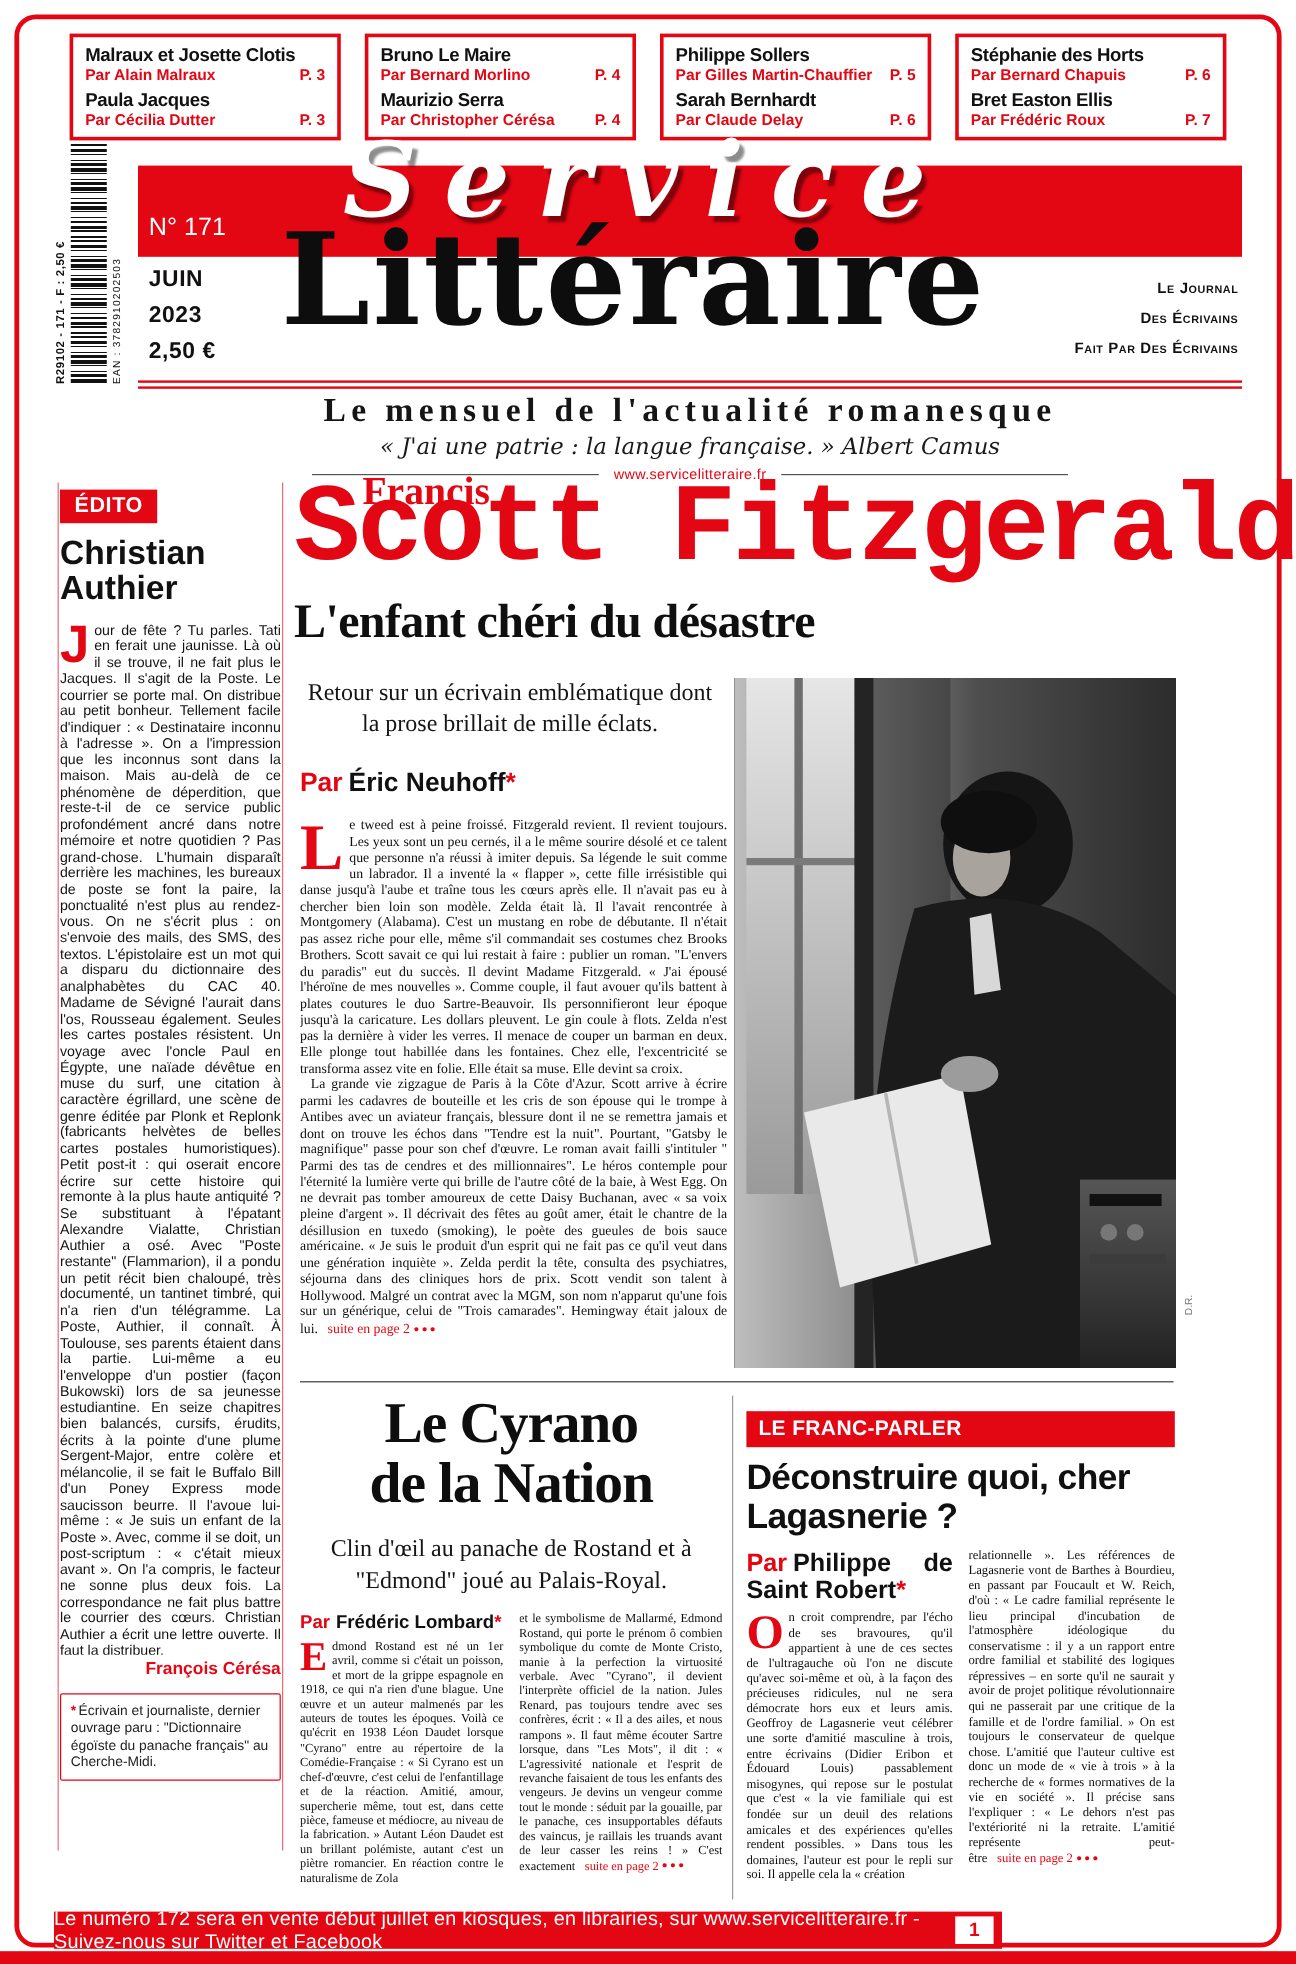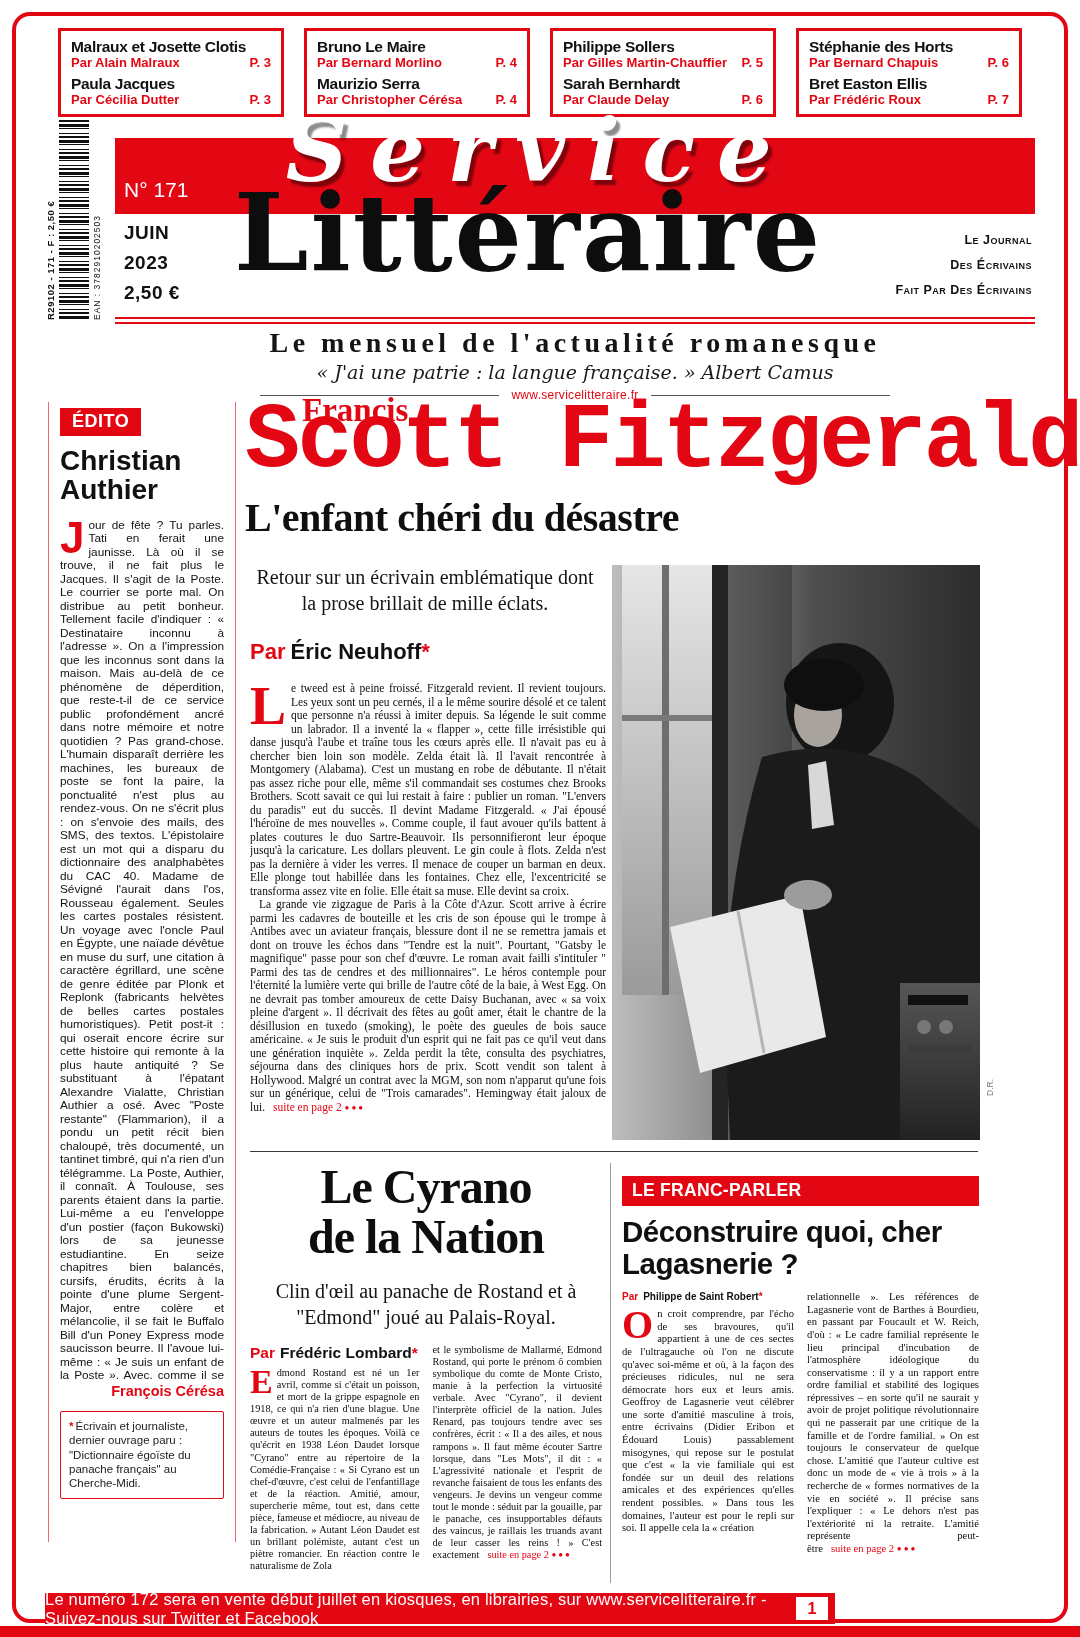--- a/index.html
+++ b/index.html
@@ -40,21 +40,21 @@
     font-family:"Liberation Serif",serif;font-weight:bold;font-size:28px;letter-spacing:4.5px;color:#151515;}
   #camus{position:absolute;left:115px;top:361px;width:920px;text-align:center;
     font-family:"DejaVu Serif",serif;font-style:italic;font-size:19px;color:#1a1a1a;}
   #site-row{position:absolute;left:260px;top:388px;width:630px;display:flex;align-items:center;gap:12px;}
   #site-row:before,#site-row:after{content:"";flex:1;border-top:1.5px solid #555;}
   #site-url{color:#e30613;font-size:12px;letter-spacing:0.3px;}
 
   
   #edito{position:absolute;left:48px;top:402px;width:188px;height:1140px;
     border-left:1px solid rgba(227,6,19,0.6);border-right:1px solid rgba(227,6,19,0.6);
-    padding:6px 11px 0;box-sizing:border-box;}
+    padding:6px 1px 0;box-sizing:border-box;}
   #edito-label{display:inline-block;background:#e30613;color:#fff;font-weight:bold;font-size:18px;
     padding:3px 12px 4px;letter-spacing:0.5px;}
   #edito-author{font-weight:bold;font-size:28px;line-height:1.05;margin:10px 0 14px;color:#111;}
   #edito-body{font-size:11.8px;line-height:13.5px;text-align:justify;height:860px;overflow:hidden;color:#111;}
   #edito-body .dropcap{float:left;color:#e30613;font-size:44px;line-height:34px;font-weight:bold;
     padding:2px 4px 0 0;}
   #edito-sign{text-align:right;font-weight:bold;font-size:14.5px;color:#e30613;margin-top:4px;}
   #edito-foot{border:1.2px solid #e30613;border-radius:2px;margin-top:12px;padding:7px 8px;
     font-size:11.5px;line-height:1.25;color:#222;}
   #edito-foot .star{color:#e30613;font-weight:bold;margin-right:2px;}
@@ -104,21 +104,21 @@
     margin-bottom:6px;line-height:1.1;color:#111;}
   .colnarrow .dropcap{float:left;color:#e30613;font-size:34px;line-height:27px;font-weight:bold;padding:1px 4px 0 0;}
 
   
   #franc{position:absolute;left:622px;top:1162px;width:357px;}
   #franc-label{background:#e30613;color:#fff;font-weight:bold;font-size:17.5px;letter-spacing:0.3px;
     padding:4px 10px 5px;margin-top:14px;}
   #franc-head{font-weight:bold;font-size:29.5px;line-height:1.07;letter-spacing:-0.5px;color:#101010;margin:10px 0 12px;}
   #franc-cols{display:flex;gap:13px;height:308px;overflow:hidden;}
   #franc .colnarrow{font-size:10.6px;line-height:12.6px;}
-  #franc .col-byline{font-size:10px;}
+  #franc .col-byline{font-size:21px;}
   #franc .dropcap{font-size:40px;line-height:31px;}
 
   
   #footer{position:absolute;left:45px;top:1593px;width:790px;height:31px;background:#e30613;}
   #footer-text{position:absolute;left:0;right:50px;top:0;bottom:0;display:flex;align-items:center;justify-content:center;
     color:#fff;font-size:16.5px;letter-spacing:0.2px;}
   #page-num{position:absolute;right:7px;top:4px;width:32px;height:23px;background:#fff;
     display:flex;align-items:center;justify-content:center;color:#e30613;font-weight:bold;font-size:16px;}
 </style>
 </head>

